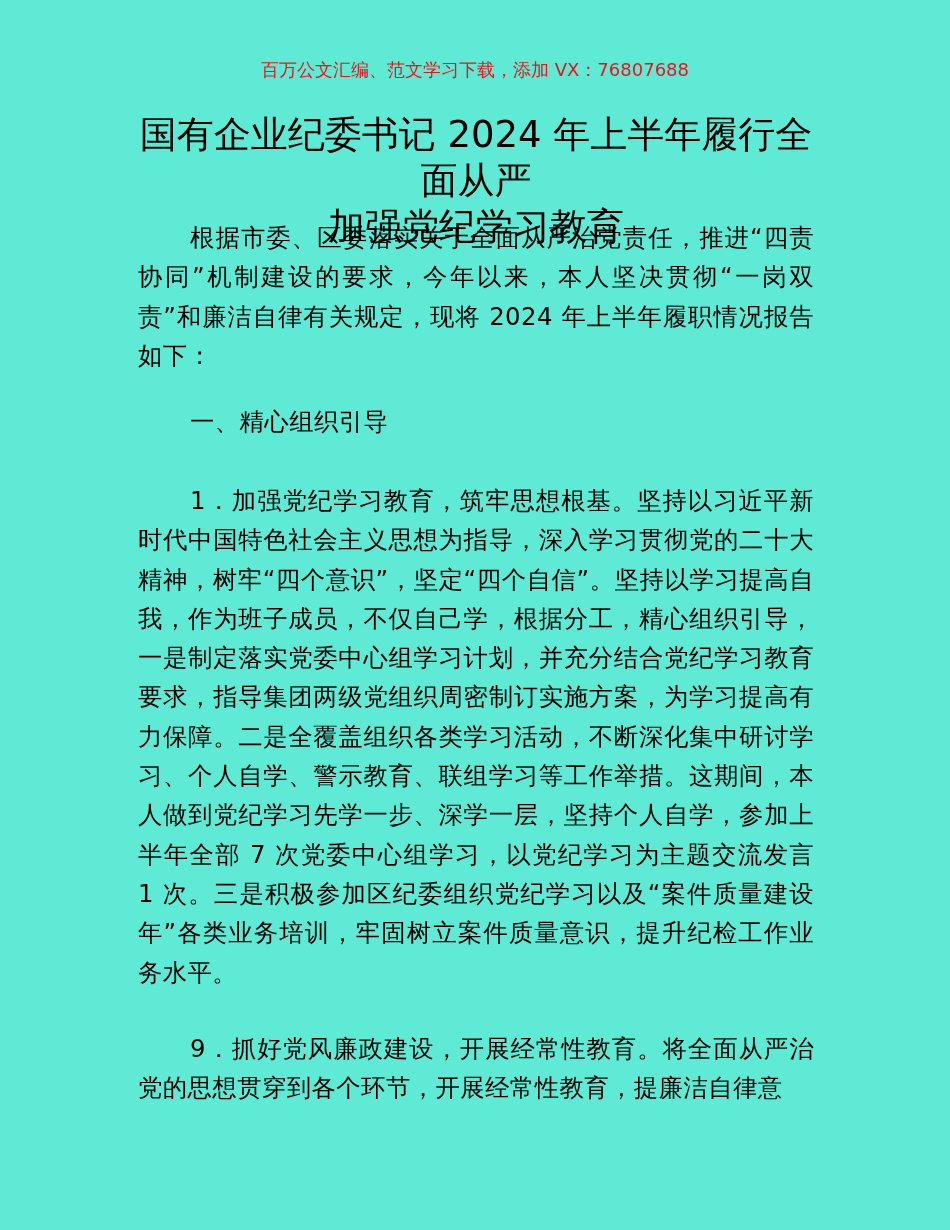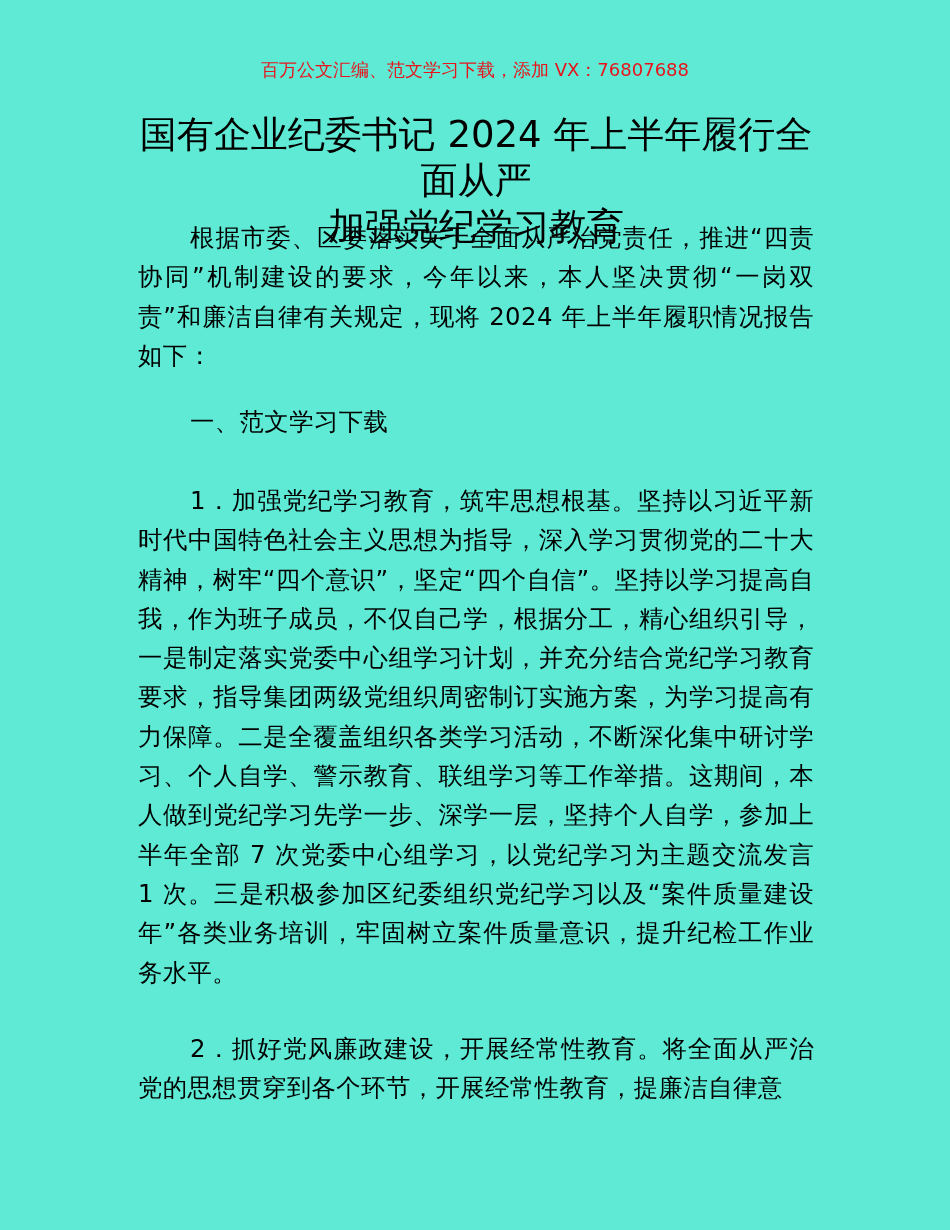--- a/index.html
+++ b/index.html
@@ -67,18 +67,18 @@
 <div class="page">
   <div class="watermark">百万公文汇编、范文学习下载，添加 VX：76807688</div>
 
   <div class="doc-title">
     <div>国有企业纪委书记 2024 年上半年履行全面从严</div>
     <div>加强党纪学习教育</div>
   </div>
 
   <p id="p-intro" class="body-text indent">根据市委、区委落实关于全面从严治党责任，推进“四责协同”机制建设的要求，今年以来，本人坚决贯彻“一岗双责”和廉洁自律有关规定，现将 2024 年上半年履职情况报告如下：</p>
 
-  <p id="h-section1" class="body-text indent">一、范文学习下载</p>
+  <p id="h-section1" class="body-text indent">一、精心组织引导</p>
 
   <p id="p-item1" class="body-text indent">1．加强党纪学习教育，筑牢思想根基。坚持以习近平新时代中国特色社会主义思想为指导，深入学习贯彻党的二十大精神，树牢“四个意识”，坚定“四个自信”。坚持以学习提高自我，作为班子成员，不仅自己学，根据分工，精心组织引导，一是制定落实党委中心组学习计划，并充分结合党纪学习教育要求，指导集团两级党组织周密制订实施方案，为学习提高有力保障。二是全覆盖组织各类学习活动，不断深化集中研讨学习、个人自学、警示教育、联组学习等工作举措。这期间，本人做到党纪学习先学一步、深学一层，坚持个人自学，参加上半年全部 7 次党委中心组学习，以党纪学习为主题交流发言 1 次。三是积极参加区纪委组织党纪学习以及“案件质量建设年”各类业务培训，牢固树立案件质量意识，提升纪检工作业务水平。</p>
 
-  <p id="p-item2" class="body-text indent">2．抓好党风廉政建设，开展经常性教育。将全面从严治党的思想贯穿到各个环节，开展经常性教育，提廉洁自律意</p>
+  <p id="p-item2" class="body-text indent">9．抓好党风廉政建设，开展经常性教育。将全面从严治党的思想贯穿到各个环节，开展经常性教育，提廉洁自律意</p>
 </div>
 
 </body></html>

